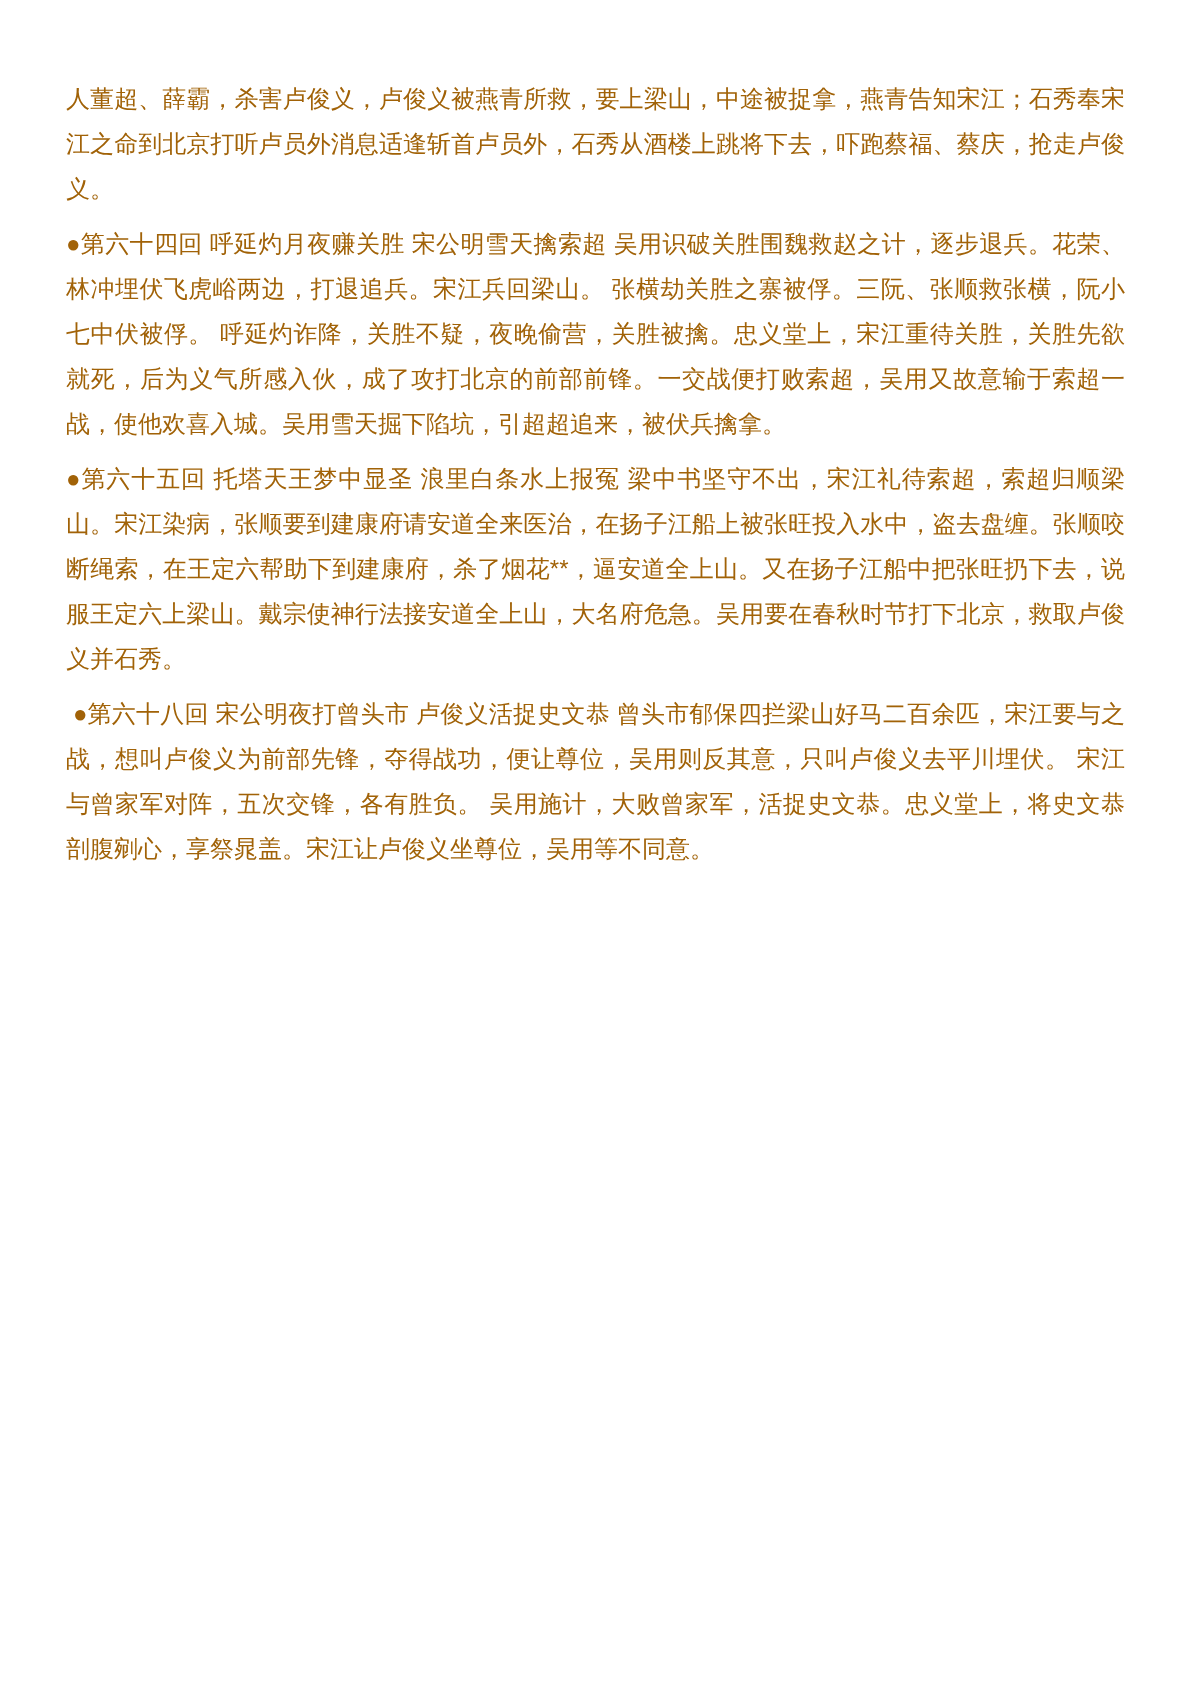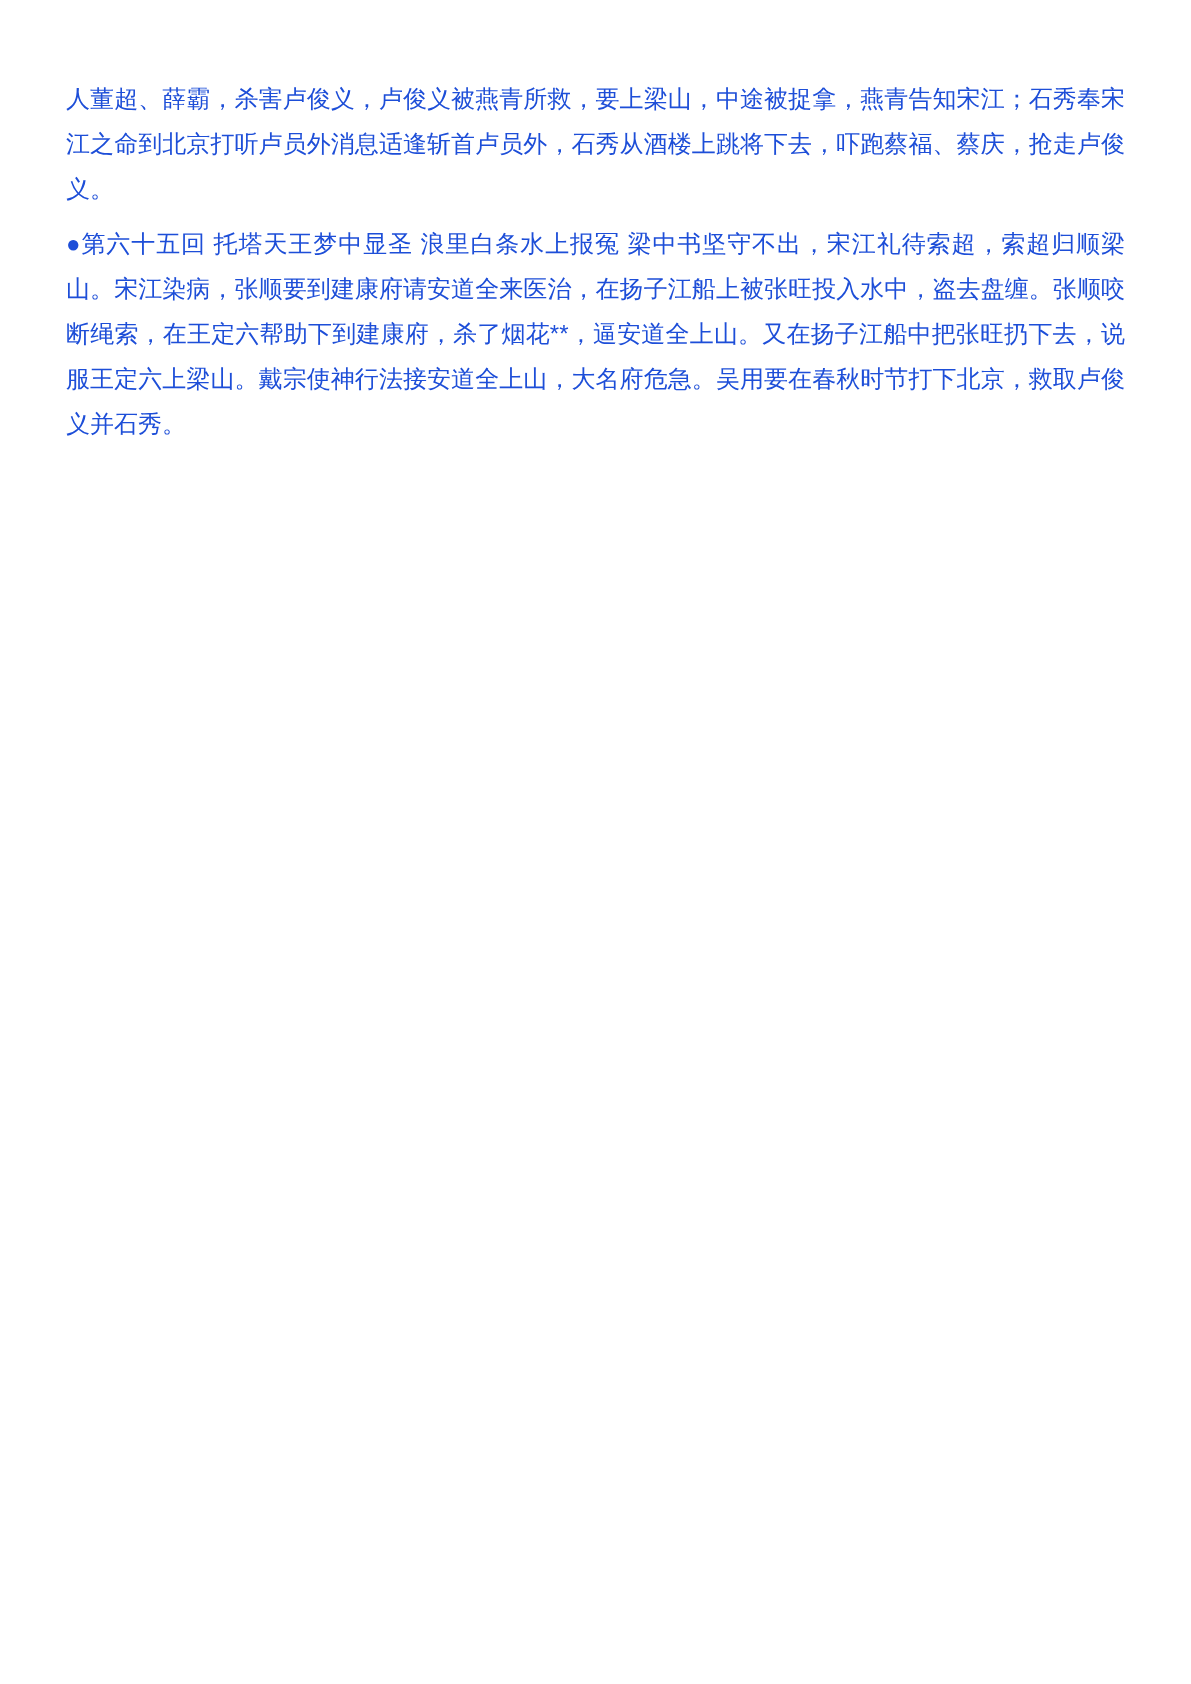--- a/index.html
+++ b/index.html
@@ -20,22 +20,24 @@
     color: #000000;
   }
   .para {
     margin: 0 0 10px 0;
     font-size: 24px;
     line-height: 45px;
     text-align: justify;
     text-justify: inter-ideograph;
     white-space: pre-wrap;
     word-break: break-all;
-    color: #1d4ed8;
+    color: #a16207;
   }
 </style>
 </head>
 <body>
 
 <div class="page">
   <p class="para">人董超、薛霸，杀害卢俊义，卢俊义被燕青所救，要上梁山，中途被捉拿，燕青告知宋江；石秀奉宋江之命到北京打听卢员外消息适逢斩首卢员外，石秀从酒楼上跳将下去，吓跑蔡福、蔡庆，抢走卢俊义。</p>
+  <p class="para">●第六十四回 呼延灼月夜赚关胜 宋公明雪天擒索超 吴用识破关胜围魏救赵之计，逐步退兵。花荣、林冲埋伏飞虎峪两边，打退追兵。宋江兵回梁山。 张横劫关胜之寨被俘。三阮、张顺救张横，阮小七中伏被俘。 呼延灼诈降，关胜不疑，夜晚偷营，关胜被擒。忠义堂上，宋江重待关胜，关胜先欲就死，后为义气所感入伙，成了攻打北京的前部前锋。一交战便打败索超，吴用又故意输于索超一战，使他欢喜入城。吴用雪天掘下陷坑，引超超追来，被伏兵擒拿。</p>
   <p class="para">●第六十五回 托塔天王梦中显圣 浪里白条水上报冤 梁中书坚守不出，宋江礼待索超，索超归顺梁山。宋江染病，张顺要到建康府请安道全来医治，在扬子江船上被张旺投入水中，盗去盘缠。张顺咬断绳索，在王定六帮助下到建康府，杀了烟花**，逼安道全上山。又在扬子江船中把张旺扔下去，说服王定六上梁山。戴宗使神行法接安道全上山，大名府危急。吴用要在春秋时节打下北京，救取卢俊义并石秀。</p>
+  <p class="para"> ●第六十八回 宋公明夜打曾头市 卢俊义活捉史文恭 曾头市郁保四拦梁山好马二百余匹，宋江要与之战，想叫卢俊义为前部先锋，夺得战功，便让尊位，吴用则反其意，只叫卢俊义去平川埋伏。 宋江与曾家军对阵，五次交锋，各有胜负。 吴用施计，大败曾家军，活捉史文恭。忠义堂上，将史文恭剖腹剜心，享祭晁盖。宋江让卢俊义坐尊位，吴用等不同意。</p>
 </div>
 
 </body></html>

